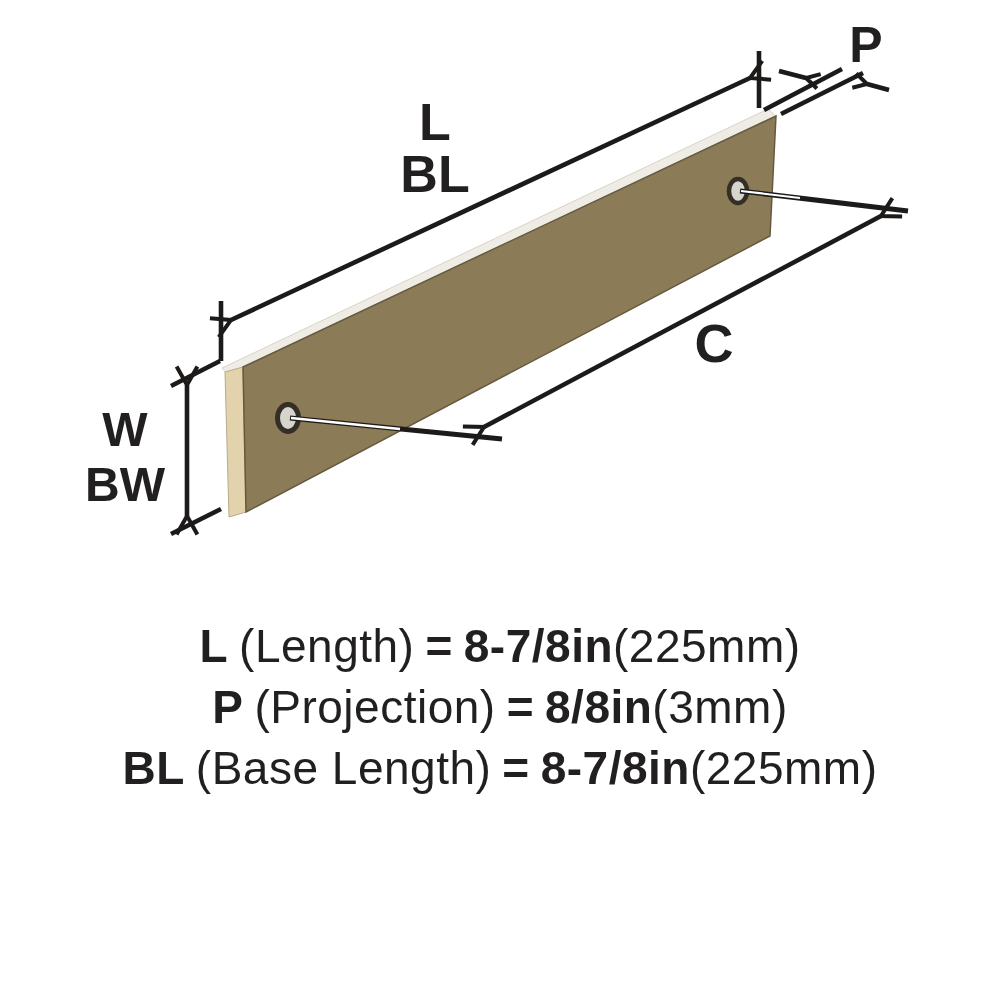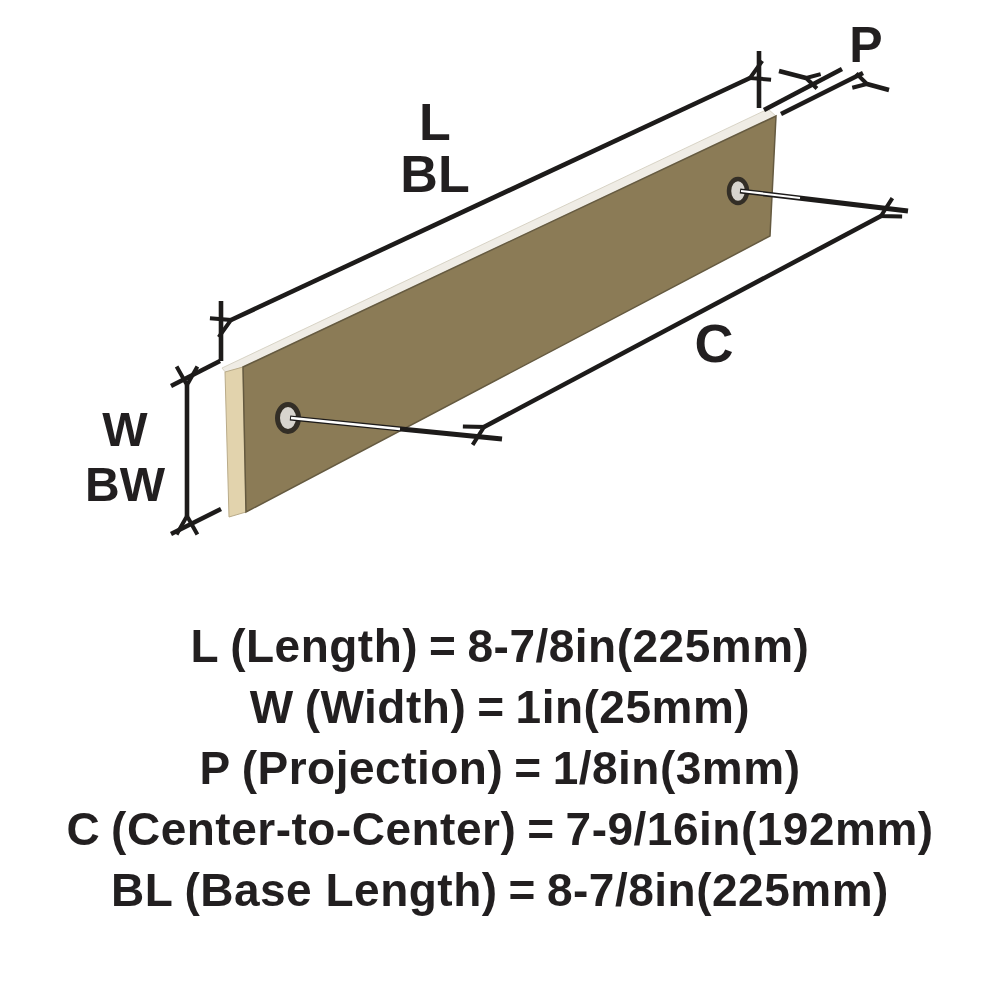--- a/index.html
+++ b/index.html
@@ -39,21 +39,21 @@
     color: #221f20;
   }
   .spec-line {
     height: 61px;
     line-height: 61px;
     font-size: 46px;
     letter-spacing: 0.5px;
     white-space: nowrap;
   }
   .spec-line .b { font-weight: 700; }
-  .spec-line .r { font-weight: 700; }
+  .spec-line .r { font-weight: 400; }
   .spec-letter { margin-right: 11px; }
   .spec-name   { margin-right: 11px; }
   .spec-eq     { margin-right: 11px; }
   .spec-value  { margin-right: 0; text-align: right; }
   .spec-metric { margin-left: 0; text-align: center; }
 </style>
 </head>
 <body>
 
 <div class="stage">
@@ -115,26 +115,20 @@
         <text class="dim-label" x="125" y="501" font-size="48">BW</text>
       </g>
     </svg>
   </div>
 
   <div class="specs">
     <div class="spec-line">
       <span class="b spec-letter">L</span><span class="r spec-name">(Length)</span><span class="b spec-eq">=</span><span class="b spec-value">8-7/8in</span><span class="r spec-metric">(225mm)</span>
     </div>
     <div class="spec-line">
-      <span class="b spec-letter">W</span><span class="r spec-name">(Width)</span><span class="b spec-eq">=</span><span class="b spec-value">1in</span><span class="r spec-metric">(25mm)</span>
-    </div>
-    <div class="spec-line">
-      <span class="b spec-letter">P</span><span class="r spec-name">(Projection)</span><span class="b spec-eq">=</span><span class="b spec-value">1/8in</span><span class="r spec-metric">(3mm)</span>
-    </div>
-    <div class="spec-line">
-      <span class="b spec-letter">C</span><span class="r spec-name">(Center-to-Center)</span><span class="b spec-eq">=</span><span class="b spec-value">7-9/16in</span><span class="r spec-metric">(192mm)</span>
+      <span class="b spec-letter">P</span><span class="r spec-name">(Projection)</span><span class="b spec-eq">=</span><span class="b spec-value">8/8in</span><span class="r spec-metric">(3mm)</span>
     </div>
     <div class="spec-line">
       <span class="b spec-letter">BL</span><span class="r spec-name">(Base Length)</span><span class="b spec-eq">=</span><span class="b spec-value">8-7/8in</span><span class="r spec-metric">(225mm)</span>
     </div>
   </div>
 
 </div>
 
 </body></html>

